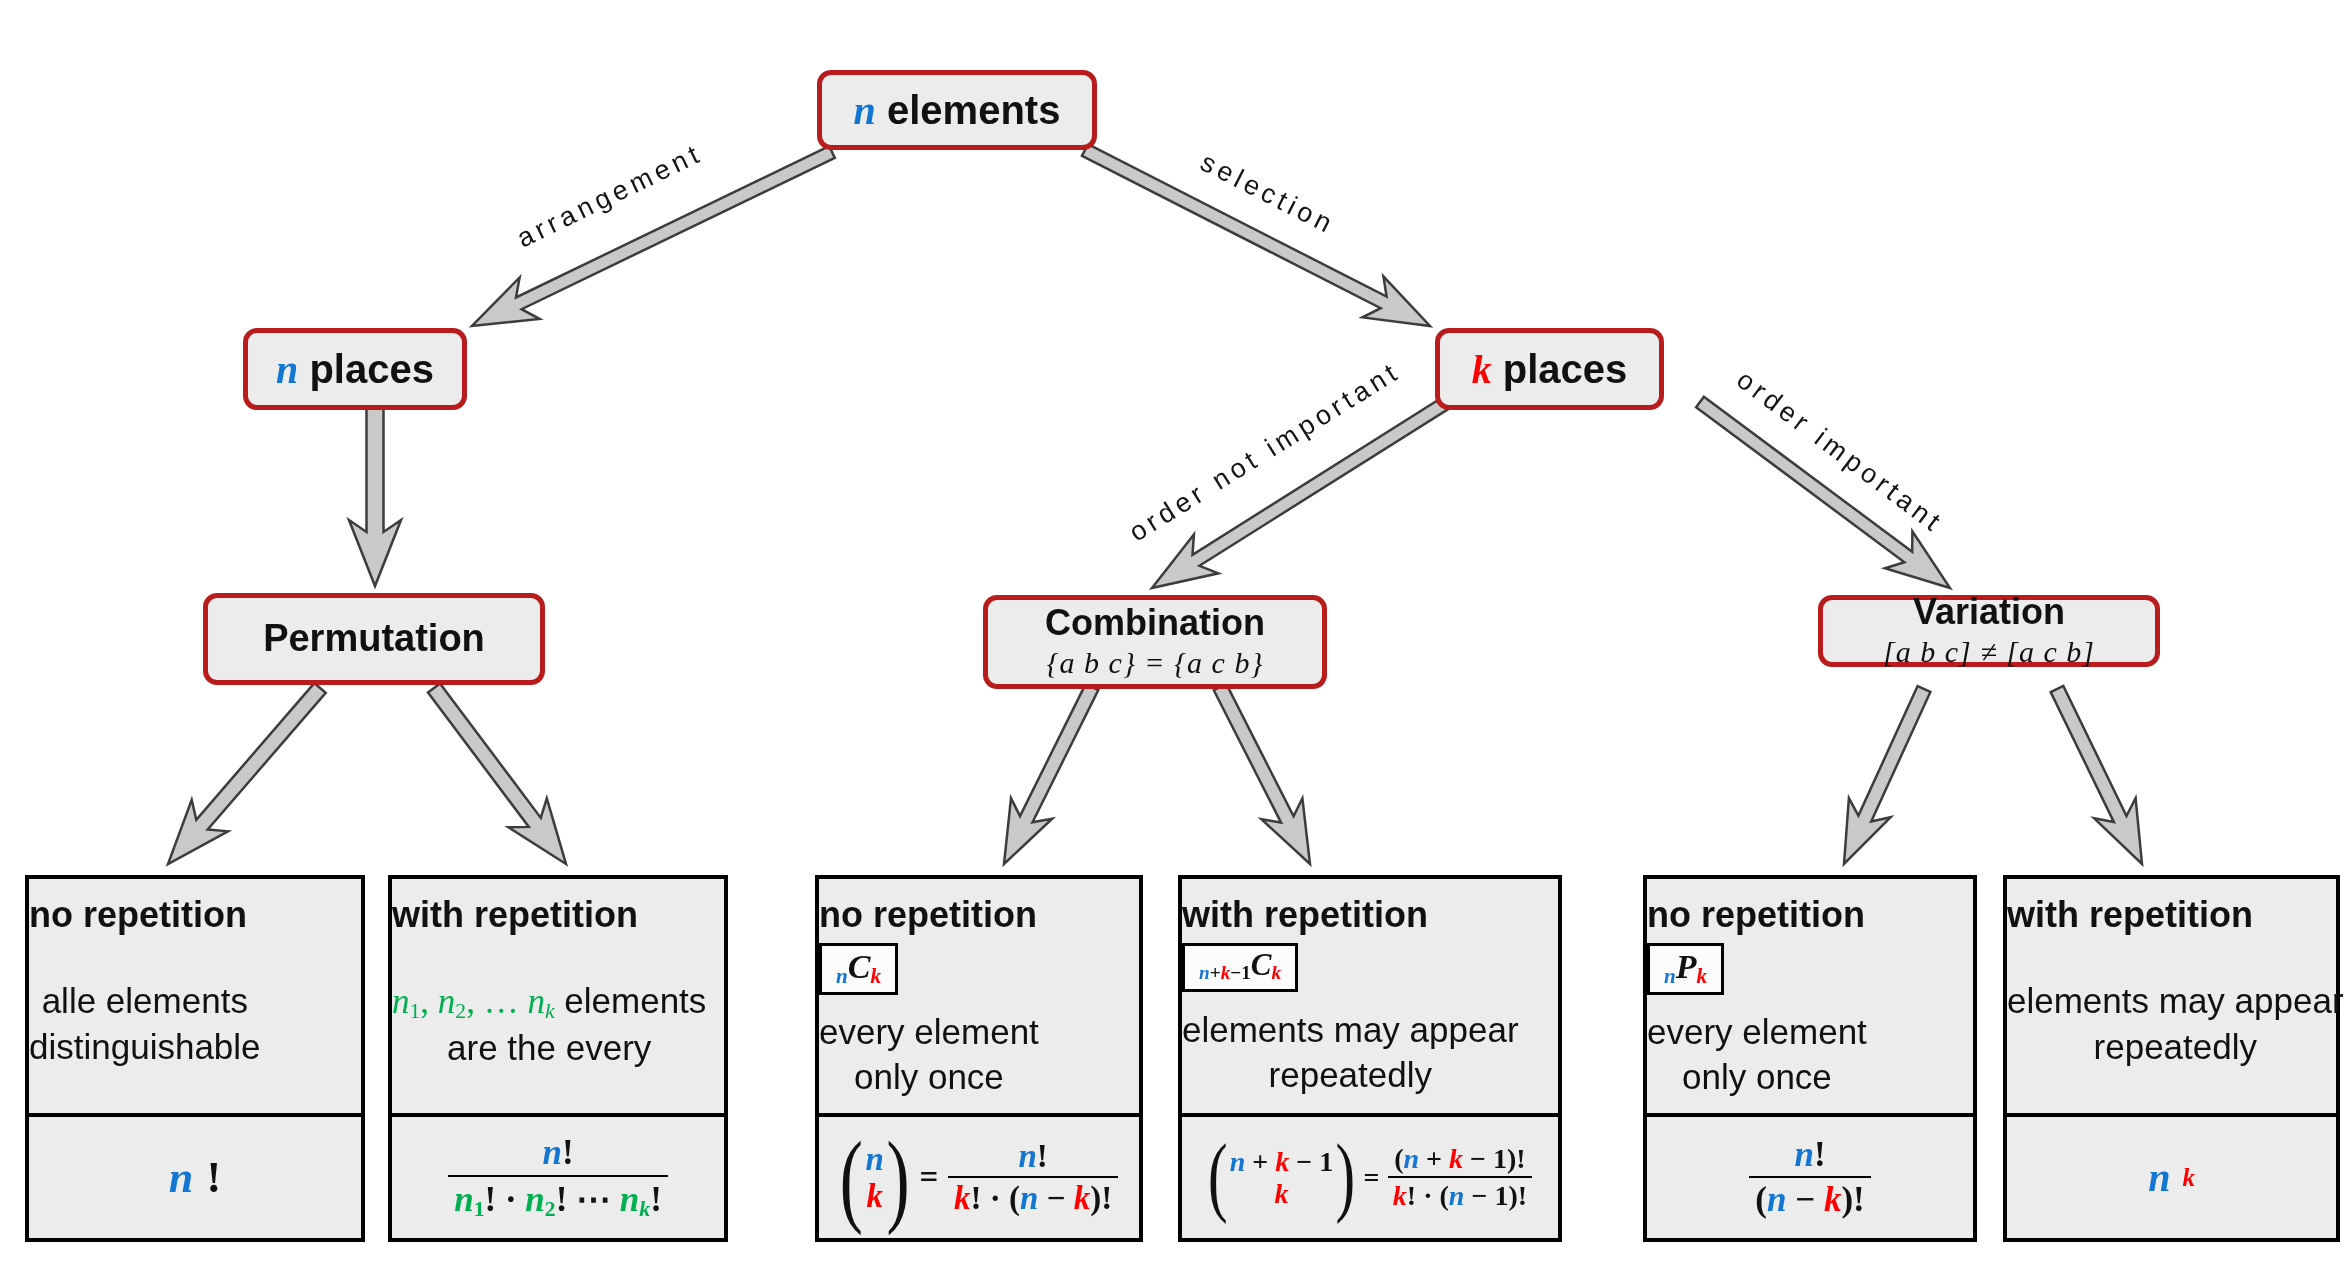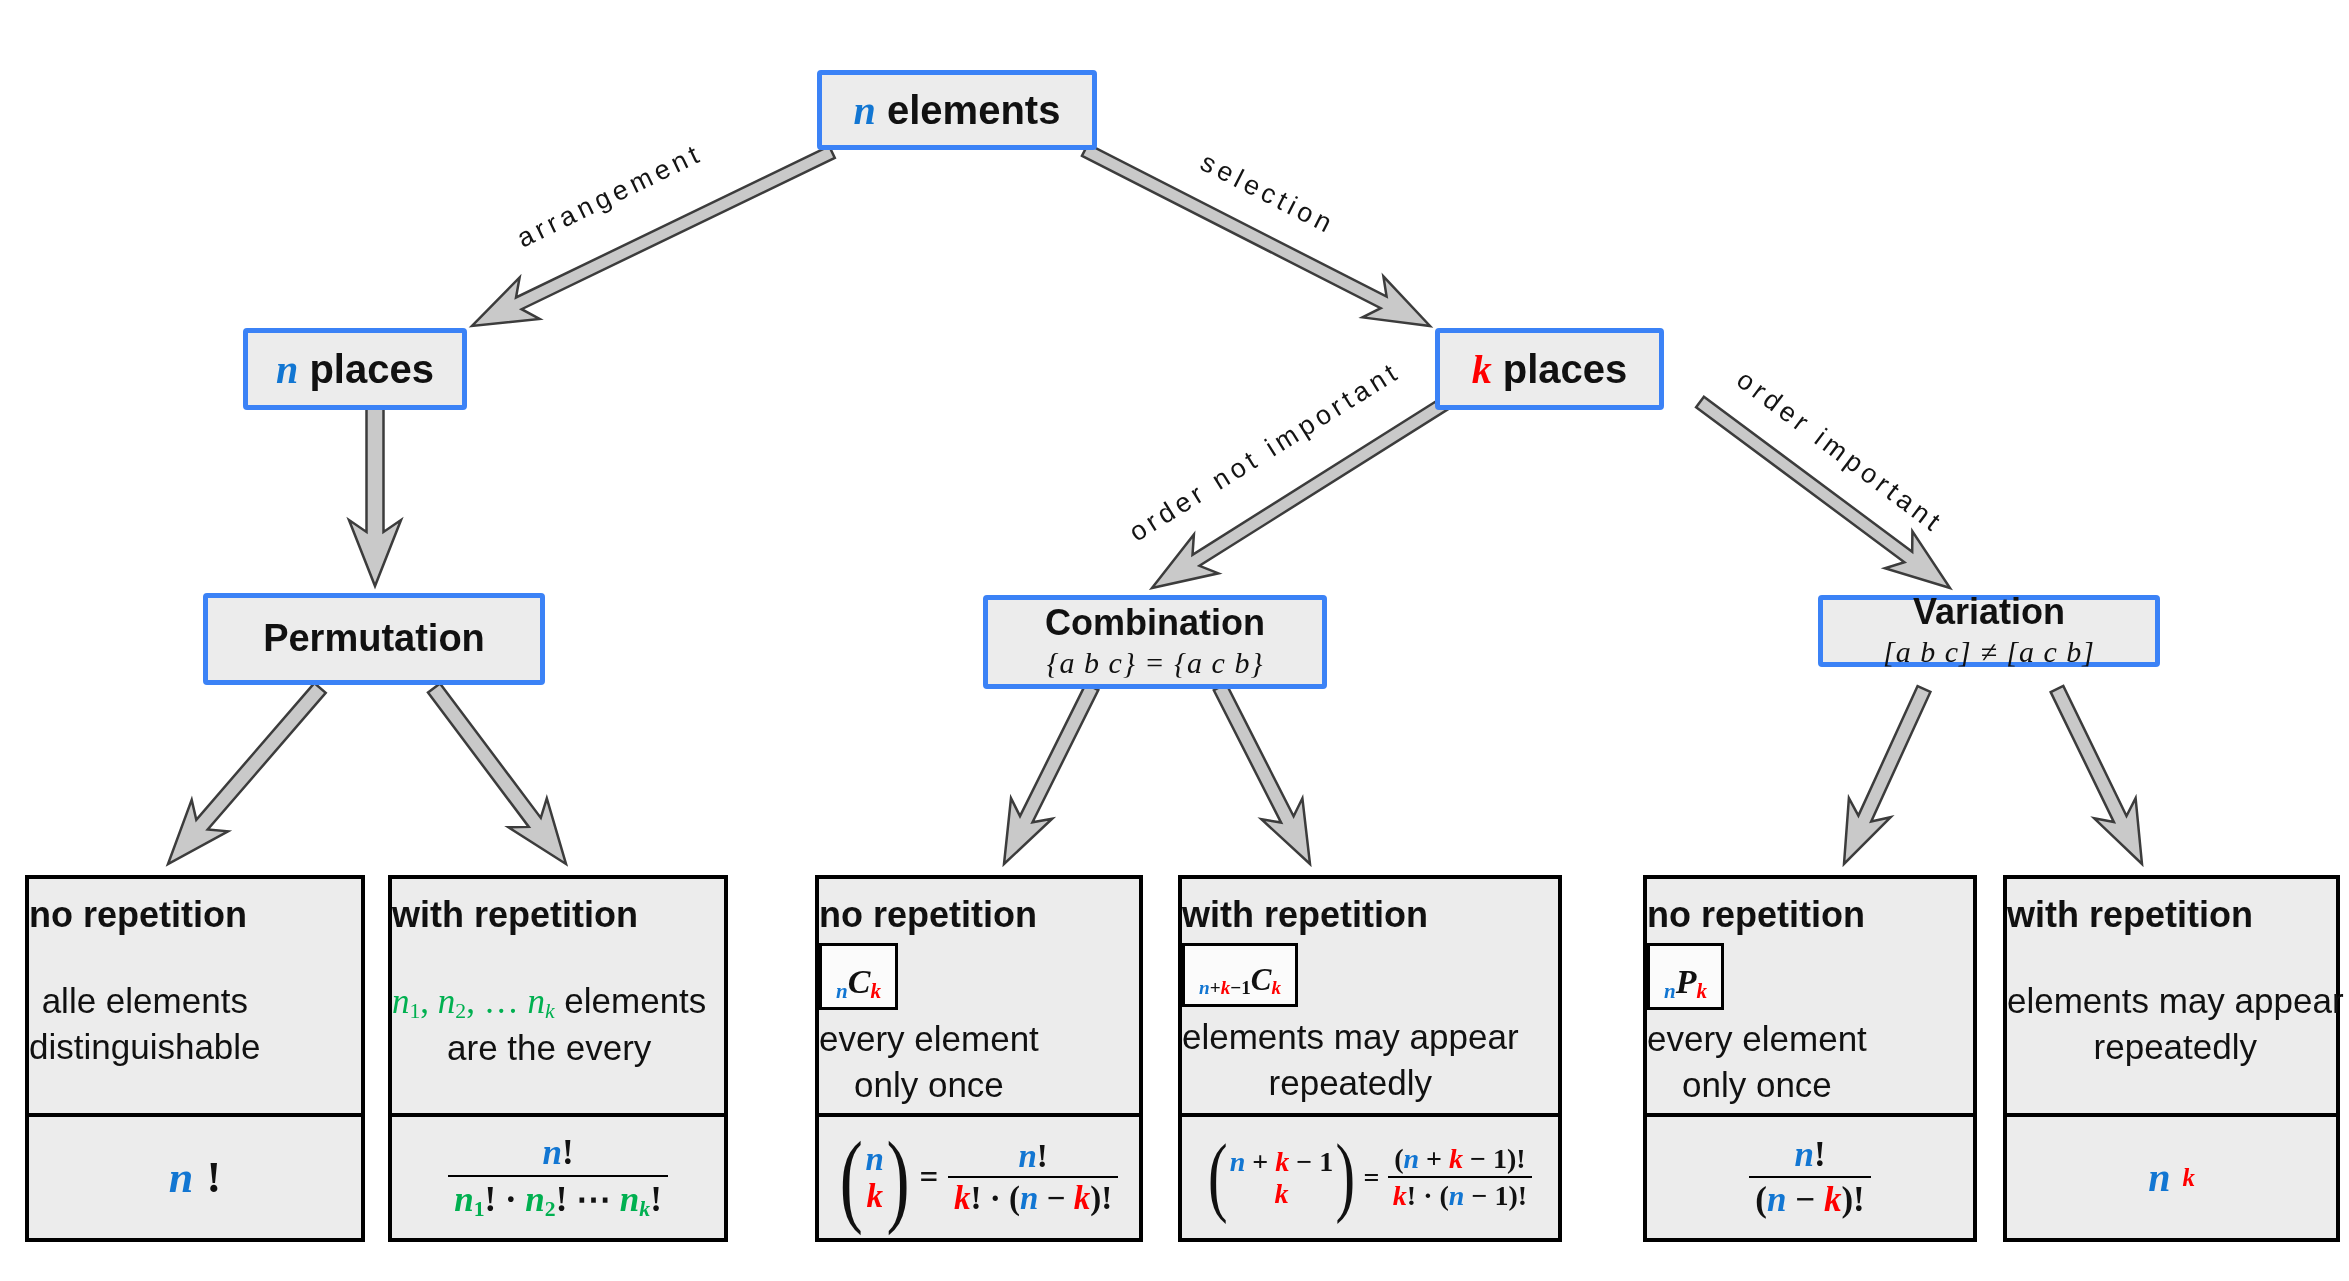--- a/index.html
+++ b/index.html
@@ -12,40 +12,40 @@
   .c-g{color:var(--green,#00b050);} .c-k{color:#111;}
 
   
   .s-i{font-family:"Liberation Serif",serif;font-style:italic;}
   .s-u{font-family:"Liberation Serif",serif;}
   .s-is{font-family:"Liberation Serif",serif;font-style:italic;font-size:.62em;vertical-align:-0.22em;}
   .s-us{font-family:"Liberation Serif",serif;font-size:.62em;vertical-align:-0.22em;}
   .s-ip{font-family:"Liberation Serif",serif;font-style:italic;font-size:.62em;vertical-align:.55em;}
 
   
-  .node{position:absolute;background:var(--box-fill,#ececec);border:5px solid #3b82f6;
-        border-radius:4px;box-sizing:border-box;display:flex;flex-direction:column;
+  .node{position:absolute;background:var(--box-fill,#ececec);border:5px solid #b91c1c;
+        border-radius:14px;box-sizing:border-box;display:flex;flex-direction:column;
         align-items:center;justify-content:center;text-align:left;}
   .node-title{font-size:40px;font-weight:700;line-height:1.05;white-space:nowrap;}
   .node-title .mi{font-family:"Liberation Serif",serif;font-style:italic;}
   .node-sub{font-family:"Liberation Serif",serif;font-style:italic;font-size:30px;
             margin-top:4px;letter-spacing:1px;white-space:nowrap;}
 
   
   .edge-label{position:absolute;font-size:27px;letter-spacing:4.5px;color:#141414;
               white-space:nowrap;transform:translate(-50%,-50%) rotate(var(--rot,0deg));}
 
   
   .leaf{position:absolute;top:875px;height:367px;background:var(--box-fill,#ececec);
         border:4px solid #000;box-sizing:border-box;display:flex;flex-direction:column;}
   .leaf-top{flex:1 1 auto;display:flex;flex-direction:column;align-items:flex-start;min-height:0;}
   .leaf-title{font-size:36px;font-weight:700;margin-top:16px;line-height:1.1;}
   .badge-row{margin-top:8px;}
   .badge{display:inline-block;border:3px solid #000;background:#fbfbfb;
-         padding:16px 14px 5px;font-family:"Liberation Serif",serif;font-weight:700;
+         padding:1px 14px 5px;font-family:"Liberation Serif",serif;font-weight:700;
          font-size:34px;line-height:1.15;}
   .leaf-body{flex:1 1 auto;display:flex;flex-direction:column;align-items:center;
              justify-content:center;font-size:35px;line-height:1.3;text-align:center;}
   .leaf-formula{flex:0 0 121px;border-top:4px solid #000;display:flex;align-items:center;
                 justify-content:center;gap:.3em;font-family:"Liberation Serif",serif;
                 font-weight:700;padding:0 6px;}
 
   
   .frac{display:inline-flex;flex-direction:column;align-items:center;}
   .frac .num{padding:0 .18em .04em;white-space:nowrap;}

